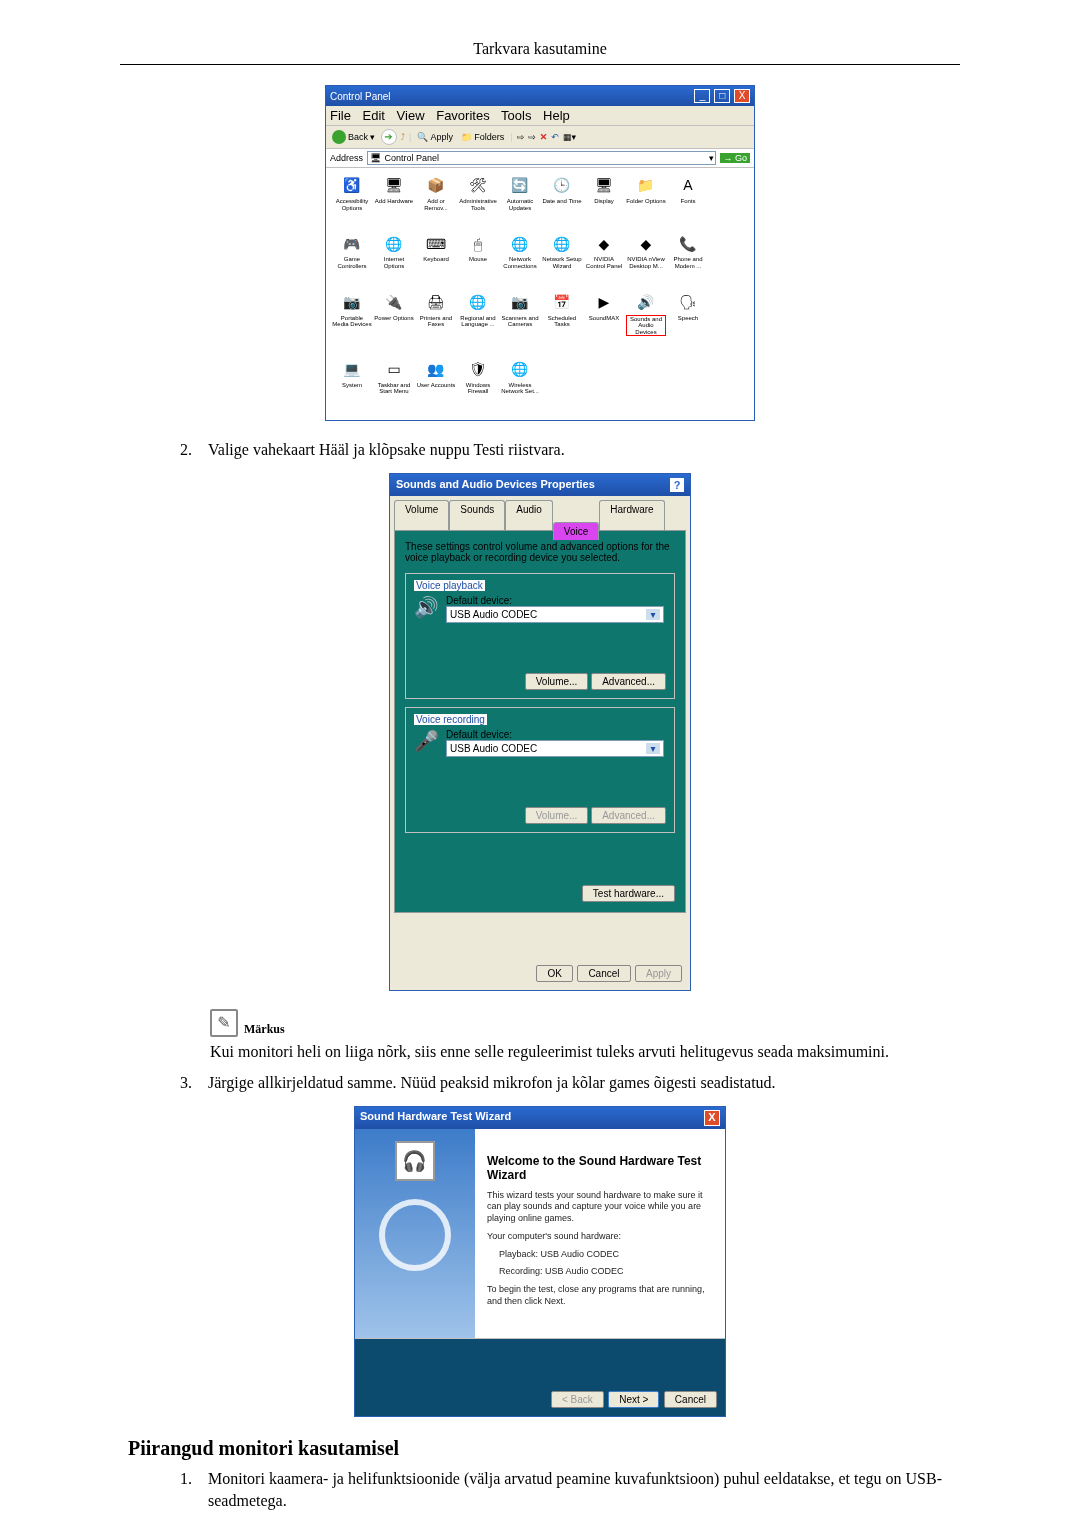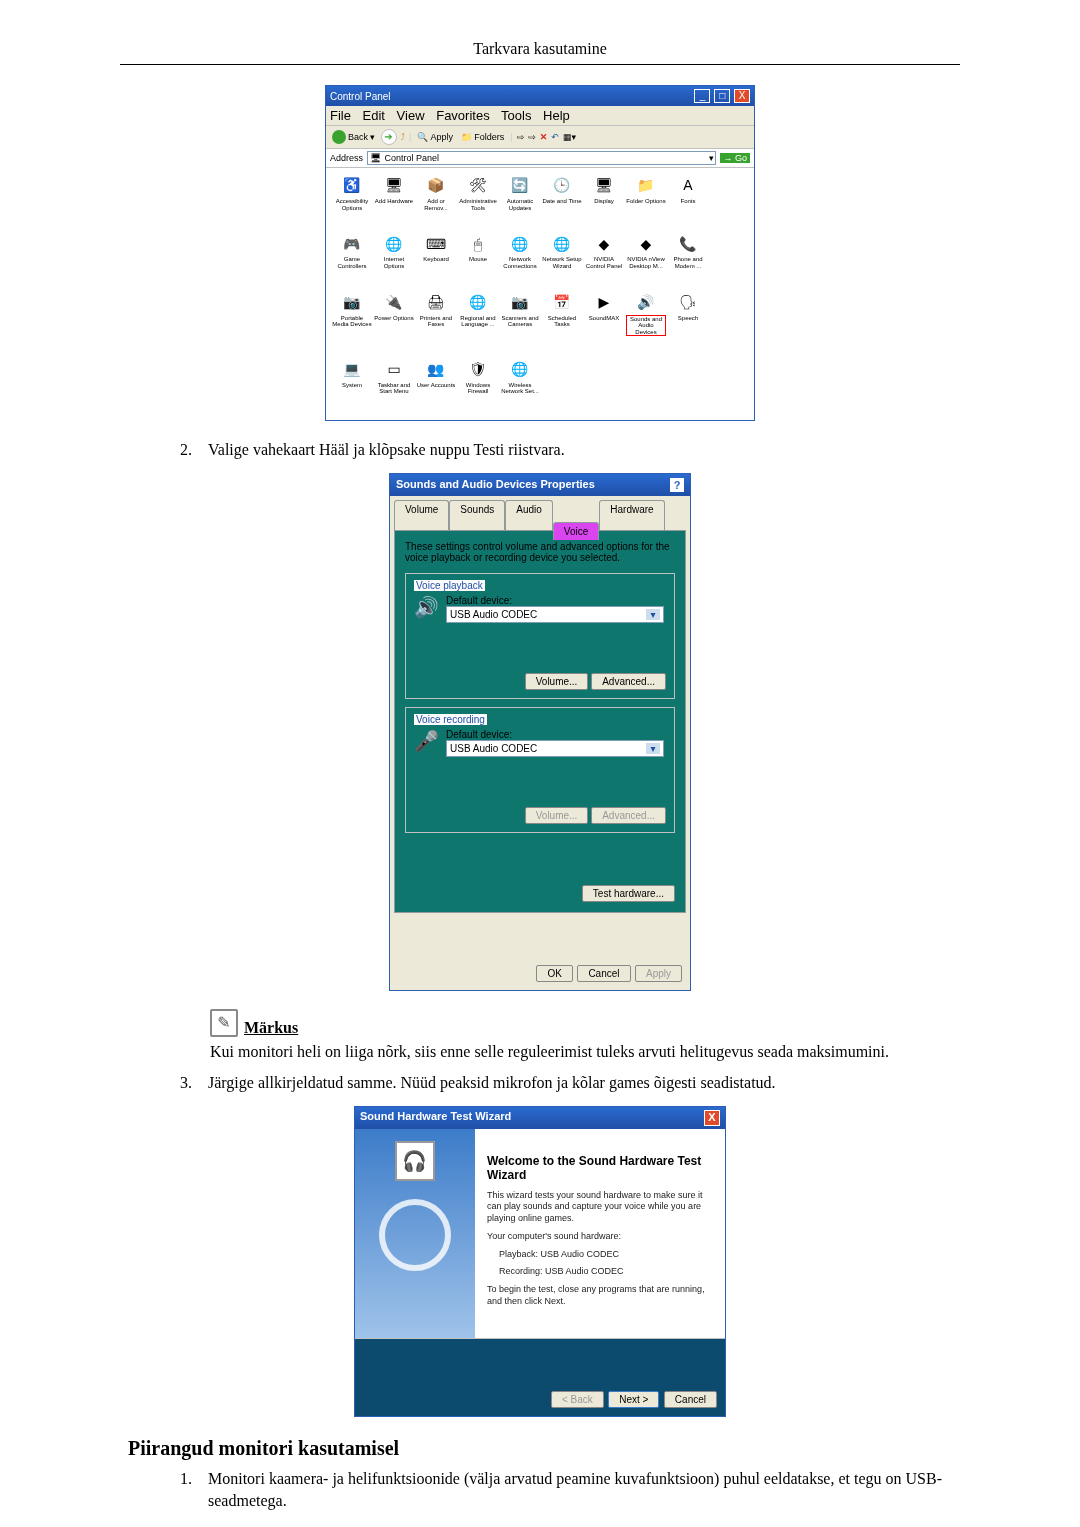--- a/index.html
+++ b/index.html
@@ -254,21 +254,21 @@
   margin: 12px 0 4px 90px;
 }
 .note-line .nicon {
   width:24px;height:24px;
   border:2px solid #888;
   border-radius:2px;
   font-size:16px;
   display:flex;align-items:center;justify-content:center;
   color:#555;
 }
-.note-line b { font-family: "Times New Roman"; font-size:16px;text-decoration:underline; }
+.note-line b { font-family: "Times New Roman"; font-size:12px; }
 
 
 .wiz-window {
   display:inline-block;
   width: 370px;
   border: 1px solid #2b5fb4;
   font-family: Tahoma, sans-serif;
   text-align:left;
   background:#0c4a6e;
 }

